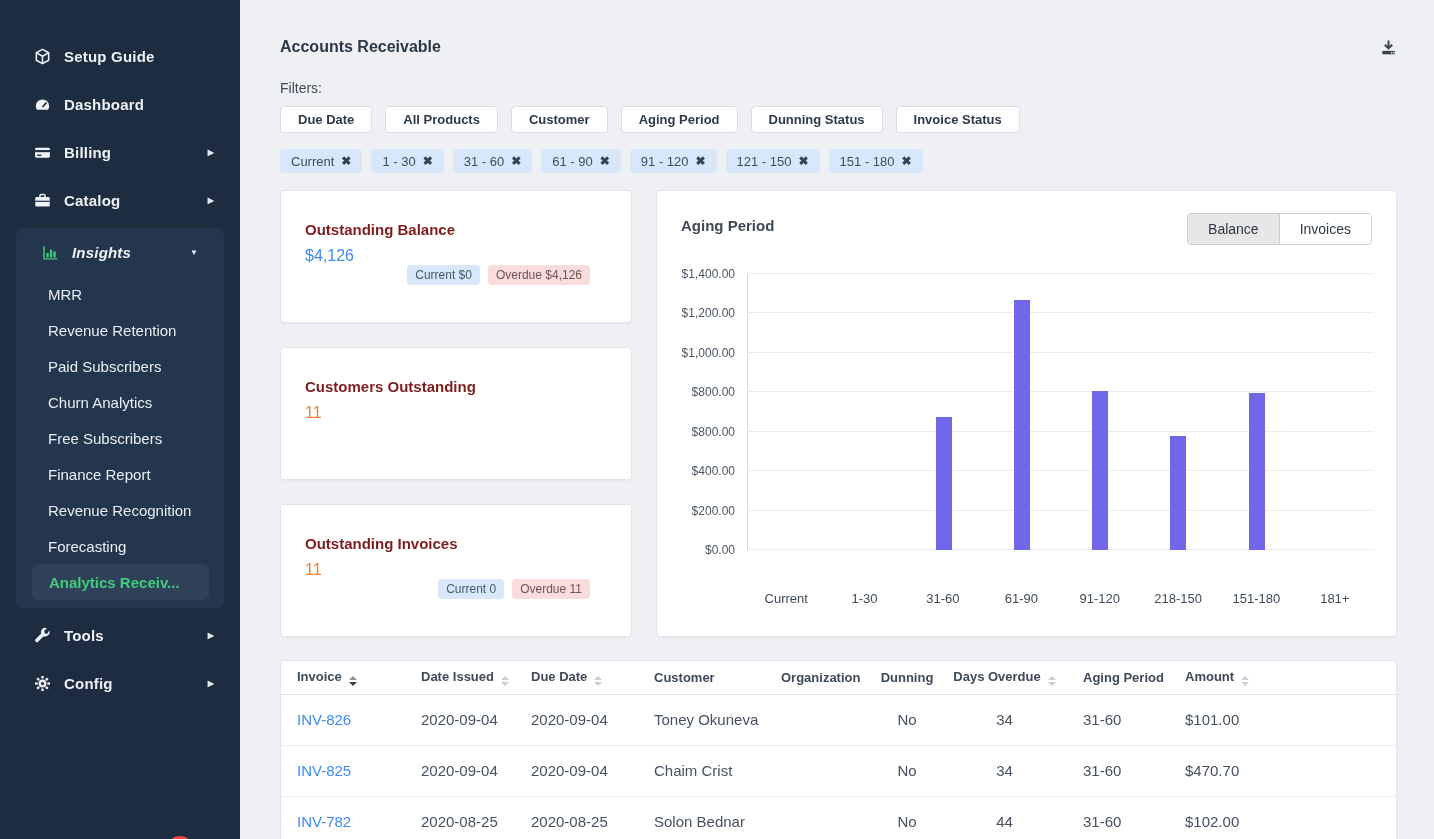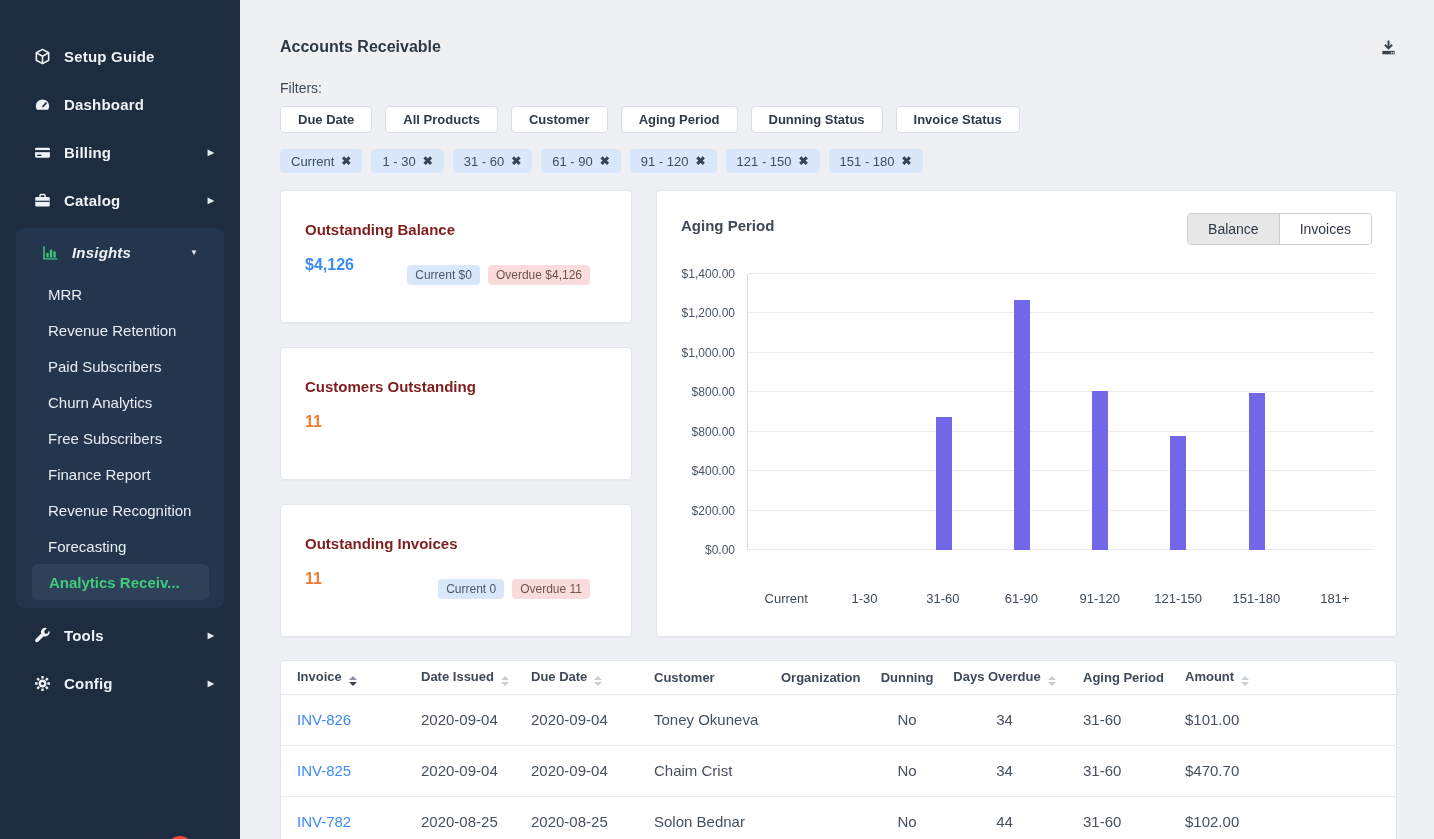--- a/index.html
+++ b/index.html
@@ -34,21 +34,21 @@
   .filter-chips { margin-top:16px; display:flex; gap:9px; }
   .chip { height:24px; background:#d8e8fa; border-radius:4px; padding:0 11px; font-size:13px; color:#3b4e63;
           display:flex; align-items:center; gap:7px; }
   .chip .x { font-size:12px; font-weight:700; color:#31445a; cursor:pointer; }
 
   .content-grid { margin-top:17px; display:flex; gap:24px; }
   .cards-col { width:352px; display:flex; flex-direction:column; gap:24px; }
   .card { position:relative; height:133px; background:#fff; border:1px solid #e2e6ea; border-radius:4px;
           padding:30px 24px 0 24px; box-shadow:0 1px 2px rgba(0,0,0,.04); }
   .card-title { font-size:15px; font-weight:600; color:#7f1d1d; }
-  .card-value { margin-top:18px; font-size:16px; font-weight:700; }
+  .card-value { margin-top:9px; font-size:16px; font-weight:400; }
   .card-value.blue { color:#3d8bf5; }
   .card-value.orange { color:#ee7d33; }
   .card-badges { position:absolute; right:41px; top:74px; display:flex; gap:8px; }
   .badge { font-size:12px; padding:3px 8px; border-radius:4px; white-space:nowrap; }
   .badge.blue { background:#d8e8fa; color:#46586c; }
   .badge.red { background:#fbdcdc; color:#6c554e; }
 
   
   .chart-card { position:relative; flex:1; height:447px; background:#fff; border:1px solid #e2e6ea;
                 border-radius:4px; box-shadow:0 1px 2px rgba(0,0,0,.04); }
@@ -288,21 +288,21 @@
             <div class="bar" style="left: calc(56.25% - 8px); height: 158.7px; background: rgb(114, 103, 232);"></div>
             <div class="bar" style="left: calc(68.75% - 8px); height: 114.343px; background: rgb(114, 103, 232);"></div>
             <div class="bar" style="left: calc(81.25% - 8px); height: 157.123px; background: rgb(114, 103, 232);"></div>
           </div>
         <div class="xlabels" id="x-labels">
             <span class="xtick" style="left: 6.25%;">Current</span>
             <span class="xtick" style="left: 18.75%;">1-30</span>
             <span class="xtick" style="left: 31.25%;">31-60</span>
             <span class="xtick" style="left: 43.75%;">61-90</span>
             <span class="xtick" style="left: 56.25%;">91-120</span>
-            <span class="xtick" style="left: 68.75%;">121-150</span>
+            <span class="xtick" style="left: 68.75%;">218-150</span>
             <span class="xtick" style="left: 81.25%;">151-180</span>
             <span class="xtick" style="left: 93.75%;">181+</span>
           </div>
       </div>
     </div>
 
     <div class="table-card">
       <table>
         <colgroup id="cols">
             <col style="width: 124px;">

